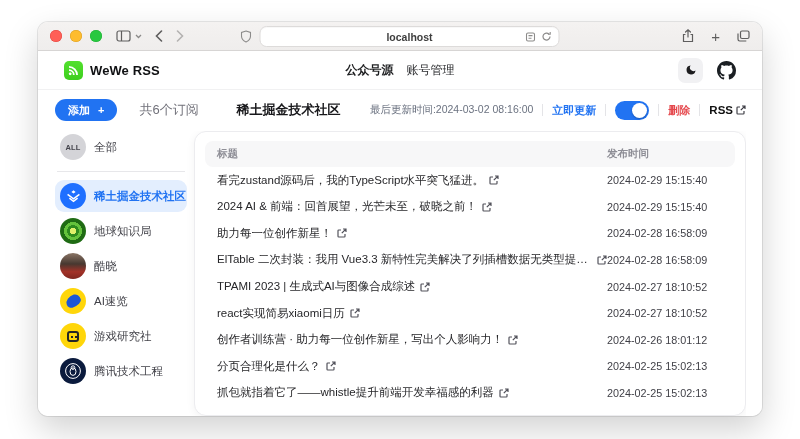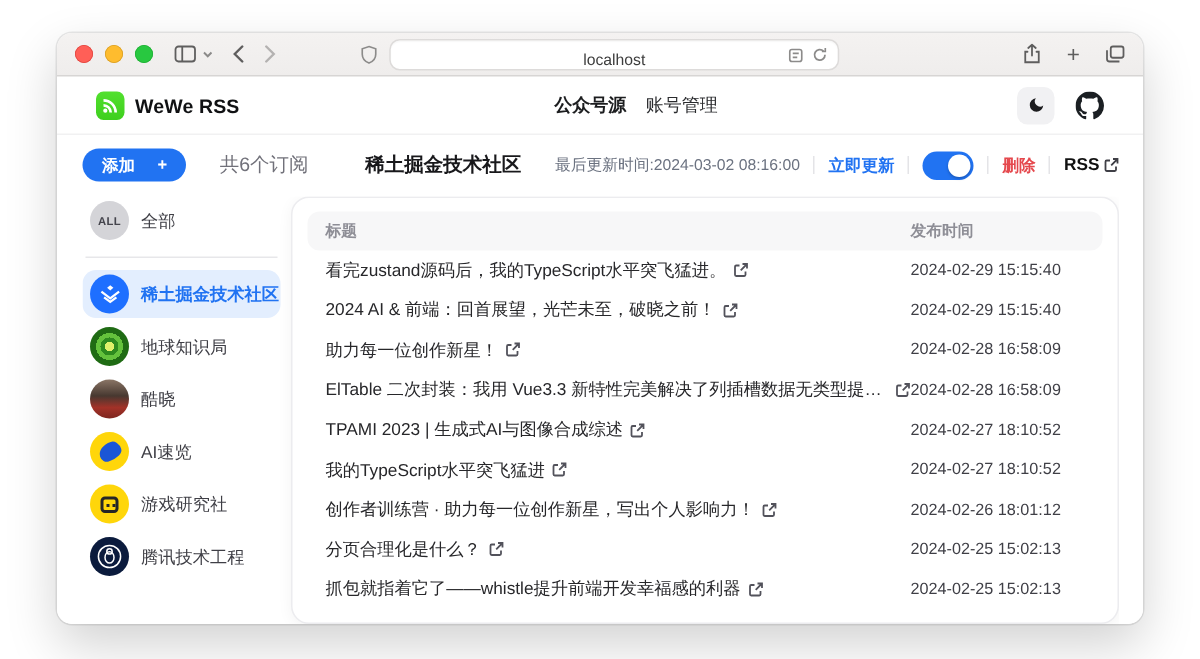--- a/index.html
+++ b/index.html
@@ -21,45 +21,45 @@
   .light.red{background:#ff5f57; box-shadow:inset 0 0 0 .5px #e0443e;}
   .light.yellow{background:#febc2e; box-shadow:inset 0 0 0 .5px #d89e24;}
   .light.green{background:#28c840; box-shadow:inset 0 0 0 .5px #1faf34;}
   .chrome-ic{color:#5f5e5e; display:flex; align-items:center; justify-content:center;}
   .chrome-left{display:flex; align-items:center; gap:13px; margin-left:14px;}
   .chev-mini{color:#8b8a89; font-size:8px; margin-left:-9px;}
   .fwd{color:#b4b2b1;}
   .urlwrap{position:absolute; left:50%; top:4px; transform:translateX(-50%);
     display:flex; align-items:center; gap:8px;}
   .urlbar{width:300px; height:21px; background:#fff; border:1px solid #dddbda; border-radius:7px;
-    position:relative; display:flex; align-items:flex-end; justify-content:center;
-    box-shadow:inset 0 1px 1px rgba(0,0,0,.03);}
+    position:relative; display:flex; align-items:center; justify-content:center;
+    box-shadow:inset 0 1px 1px rgba(0,0,0,.03);font-weight:bold;}
   .urltext{font-size:10.5px; color:#3d3d3d;}
   .url-icons{position:absolute; right:7px; top:0; height:100%; display:flex; align-items:center; gap:6px; color:#8c8b8a;}
   .chrome-right{margin-left:auto; display:flex; align-items:center; gap:17px;}
   .plus-glyph{font-size:15px; color:#5f5e5e; line-height:1;}
   
   .app{flex:1; background:#fff; display:flex; flex-direction:column; overflow:hidden;}
   .app-header{height:39px; flex:0 0 auto; display:flex; align-items:center; padding:0 26px; position:relative;
     border-bottom:1px solid #f1f1f2;}
   .logo{display:flex; align-items:center; gap:7px; cursor:pointer;}
   .logo-badge{width:19px; height:19px; border-radius:5px;
     background:linear-gradient(180deg,#52e02e,var(--brand_green)); display:flex; align-items:center; justify-content:center;}
   .app-name{font-size:13px; font-weight:700; color:#101113; letter-spacing:.1px;}
-  .main-nav{position:absolute; left:50%; transform:translateX(-50%); display:flex; gap:13px;margin-left:24px;}
+  .main-nav{position:absolute; left:50%; transform:translateX(-50%); display:flex; gap:13px;}
   .nav-link{font-size:12px; color:#1c1d1f; font-weight:600; cursor:pointer;}
   .nav-link.secondary{font-weight:500; color:#2a2b2e;}
   .header-right{margin-left:auto; display:flex; align-items:center; gap:14px;}
   .theme-btn{width:25px; height:25px; border-radius:7px; background:#f1f1f3; border:none;
     display:flex; align-items:center; justify-content:center; cursor:pointer;}
   
   .app-body{flex:1; padding:7px 16px 0 17px; display:flex; flex-direction:column; overflow:hidden;}
   .top-row{display:flex; align-items:center; flex:0 0 26px;}
   .add-btn{height:22px; padding:0 13px; border:none; border-radius:11px; background:var(--accent);
-    color:#fff; font-size:11px; font-weight:600; display:flex; align-items:center; gap:15px; cursor:pointer;
+    color:#fff; font-size:11px; font-weight:600; display:flex; align-items:center; gap:8px; cursor:pointer;
     font-family:inherit;}
   .sub-count{font-size:13px; color:#71717a; margin-left:22px; width:97px;}
   .feed-title{font-size:13px; font-weight:700; color:#18181b;}
   .feed-actions{margin-left:auto; display:flex; align-items:center; gap:9px;}
   .last-update{font-size:10.5px; color:#6b7280;}
   .vdiv{width:1px; height:12px; background:#e4e4e7;}
   .refresh-link{font-size:11px; color:var(--accent); font-weight:600; cursor:pointer;}
   .delete-link{font-size:11px; color:var(--danger); font-weight:600; cursor:pointer;}
   .rss-link{font-size:11.5px; color:#111; font-weight:700; display:flex; align-items:center; gap:3px; cursor:pointer;}
   .toggle{width:34px; height:19px; border-radius:10px; background:var(--accent); position:relative; cursor:pointer; border:none;}
@@ -350,21 +350,21 @@
                   <svg width="10" height="10" viewBox="0 0 10 10" fill="none" stroke="#52525b" stroke-width="1.2">
                     <path d="M4 2H1.8A.8.8 0 0 0 1 2.8v5.4a.8.8 0 0 0 .8.8h5.4A.8.8 0 0 0 8 8.2V6"></path>
                     <path d="M6 1h3v3M9 1 4.8 5.2"></path>
                   </svg>
                 </span>
               </span>
             <span class="row-date">2024-02-27 18:10:52</span>
           </div>
           <div class="trow">
             <span class="row-title">
-                <span class="txt">我的TypeScript水平突飞猛进</span>
+                <span class="txt">react实现简易xiaomi日历</span>
                 <span class="ext-ic">
                   <svg width="10" height="10" viewBox="0 0 10 10" fill="none" stroke="#52525b" stroke-width="1.2">
                     <path d="M4 2H1.8A.8.8 0 0 0 1 2.8v5.4a.8.8 0 0 0 .8.8h5.4A.8.8 0 0 0 8 8.2V6"></path>
                     <path d="M6 1h3v3M9 1 4.8 5.2"></path>
                   </svg>
                 </span>
               </span>
             <span class="row-date">2024-02-27 18:10:52</span>
           </div>
           <div class="trow">

